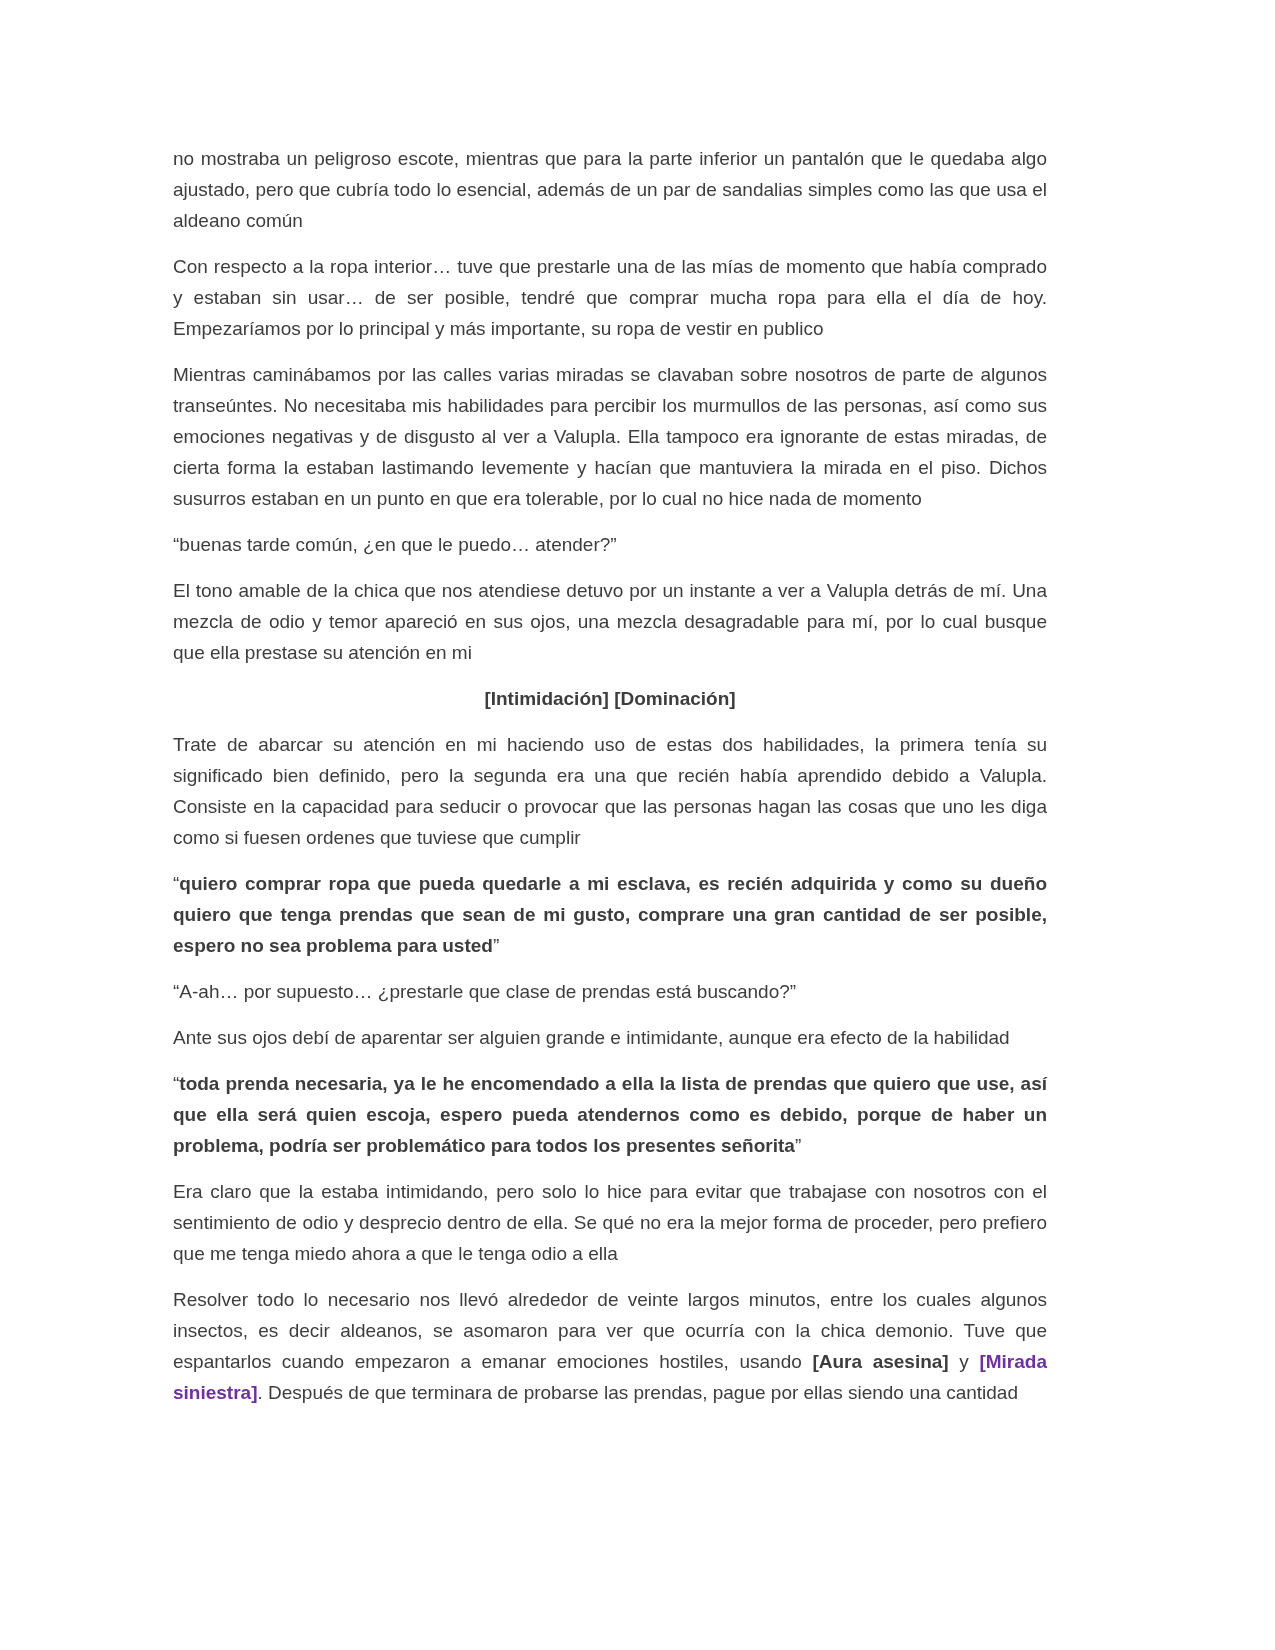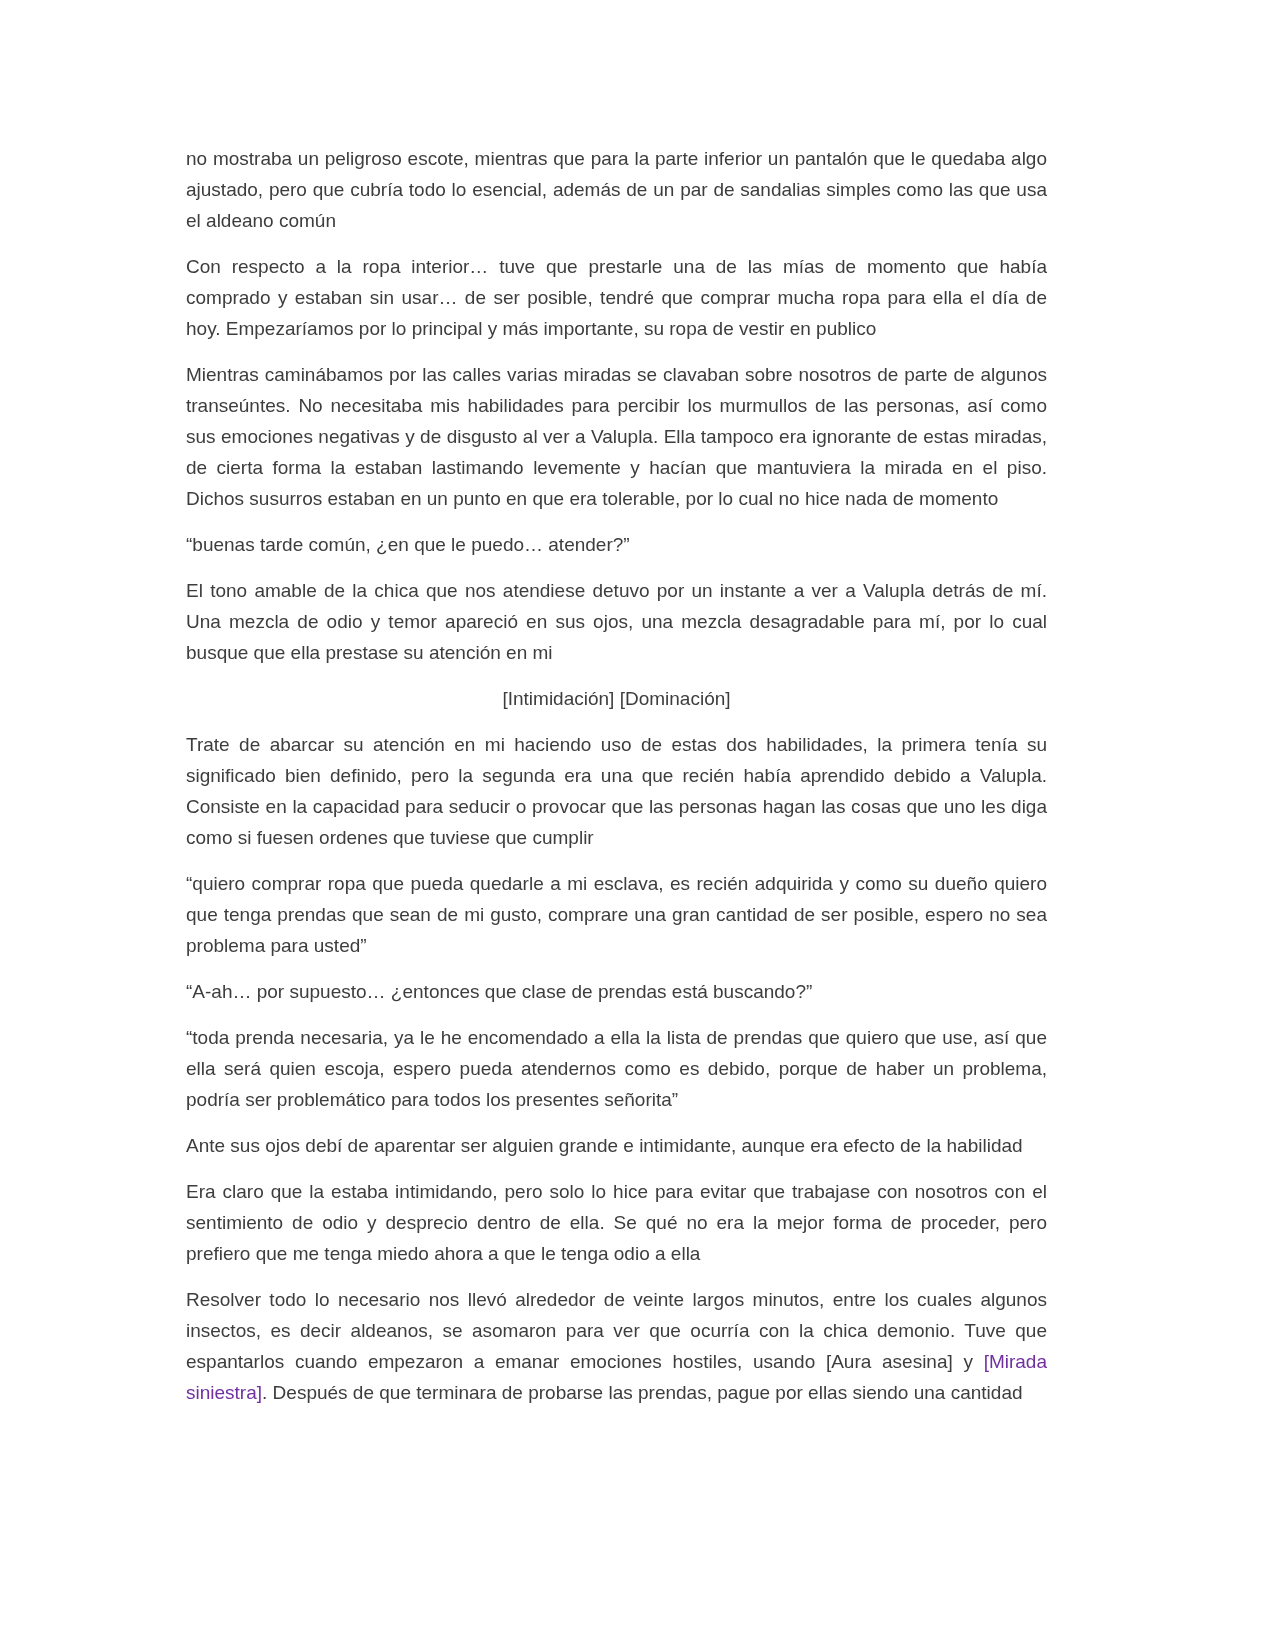--- a/index.html
+++ b/index.html
@@ -13,44 +13,44 @@
     height: 1650px;
     margin: 0 auto;
     background: #ffffff;
     box-sizing: border-box;
     padding: 143px 228px 60px 170px;
     font-family: "Liberation Sans", sans-serif;
     color: #3d3d3d;
     overflow: hidden;
   }
   .doc-body p {
-    margin: 0 0 15px 16px;
+    margin: 0 0 15px 3px;
     font-size: 19px;
     line-height: 31px;
     text-align: justify;
   }
   .doc-body p.align-center {
     text-align: center;
   }
   .doc-body span.run-bold {
-    font-weight: normal;
+    font-weight: bold;
   }
 </style>
 </head>
 <body>
 
 <div class="page">
   <div class="doc-body">
       <p><span>no mostraba un peligroso escote, mientras que para la parte inferior un pantalón que le quedaba algo ajustado, pero que cubría todo lo esencial, además de un par de sandalias simples como las que usa el aldeano común</span></p>
       <p><span>Con respecto a la ropa interior… tuve que prestarle una de las mías de momento que había comprado y estaban sin usar… de ser posible, tendré que comprar mucha ropa para ella el día de hoy. Empezaríamos por lo principal y más importante, su ropa de vestir en publico</span></p>
       <p><span>Mientras caminábamos por las calles varias miradas se clavaban sobre nosotros de parte de algunos transeúntes. No necesitaba mis habilidades para percibir los murmullos de las personas, así como sus emociones negativas y de disgusto al ver a Valupla. Ella tampoco era ignorante de estas miradas, de cierta forma la estaban lastimando levemente y hacían que mantuviera la mirada en el piso. Dichos susurros estaban en un punto en que era tolerable, por lo cual no hice nada de momento</span></p>
       <p><span>“buenas tarde común, ¿en que le puedo… atender?”</span></p>
       <p><span>El tono amable de la chica que nos atendiese detuvo por un instante a ver a Valupla detrás de mí. Una mezcla de odio y temor apareció en sus ojos, una mezcla desagradable para mí, por lo cual busque que ella prestase su atención en mi</span></p>
       <p class="align-center"><span class="run-bold">[Intimidación] [Dominación]</span></p>
       <p><span>Trate de abarcar su atención en mi haciendo uso de estas dos habilidades, la primera tenía su significado bien definido, pero la segunda era una que recién había aprendido debido a Valupla. Consiste en la capacidad para seducir o provocar que las personas hagan las cosas que uno les diga como si fuesen ordenes que tuviese que cumplir</span></p>
       <p><span>“</span><span class="run-bold">quiero comprar ropa que pueda quedarle a mi esclava, es recién adquirida y como su dueño quiero que tenga prendas que sean de mi gusto, comprare una gran cantidad de ser posible, espero no sea problema para usted</span><span>”</span></p>
-      <p><span>“A-ah… por supuesto… ¿entonces que clase de prendas está buscando?”</span></p>
+      <p><span>“A-ah… por supuesto… ¿prestarle que clase de prendas está buscando?”</span></p>
+      <p><span>Ante sus ojos debí de aparentar ser alguien grande e intimidante, aunque era efecto de la habilidad</span></p>
       <p><span>“</span><span class="run-bold">toda prenda necesaria, ya le he encomendado a ella la lista de prendas que quiero que use, así que ella será quien escoja, espero pueda atendernos como es debido, porque de haber un problema, podría ser problemático para todos los presentes señorita</span><span>”</span></p>
-      <p><span>Ante sus ojos debí de aparentar ser alguien grande e intimidante, aunque era efecto de la habilidad</span></p>
       <p><span>Era claro que la estaba intimidando, pero solo lo hice para evitar que trabajase con nosotros con el sentimiento de odio y desprecio dentro de ella. Se qué no era la mejor forma de proceder, pero prefiero que me tenga miedo ahora a que le tenga odio a ella</span></p>
       <p><span>Resolver todo lo necesario nos llevó alrededor de veinte largos minutos, entre los cuales algunos insectos, es decir aldeanos, se asomaron para ver que ocurría con la chica demonio. Tuve que espantarlos cuando empezaron a emanar emociones hostiles, usando </span><span class="run-bold">[Aura asesina]</span><span> y </span><span class="run-bold" style="color: rgb(112, 48, 160);">[Mirada siniestra]</span><span>. Después de que terminara de probarse las prendas, pague por ellas siendo una cantidad</span></p>
     </div>
 </div>
 
 </body></html>

